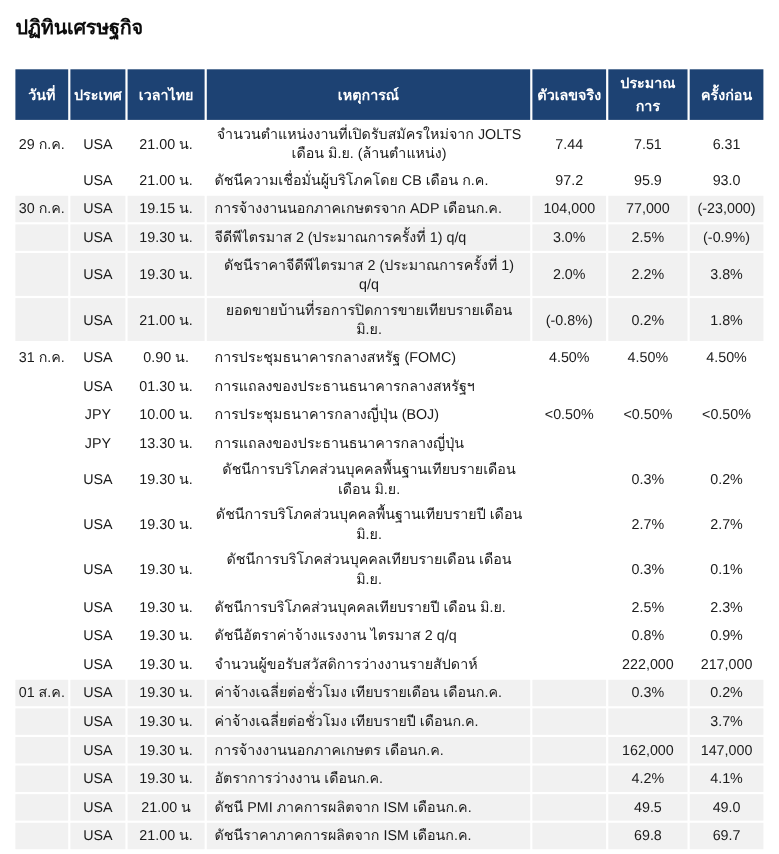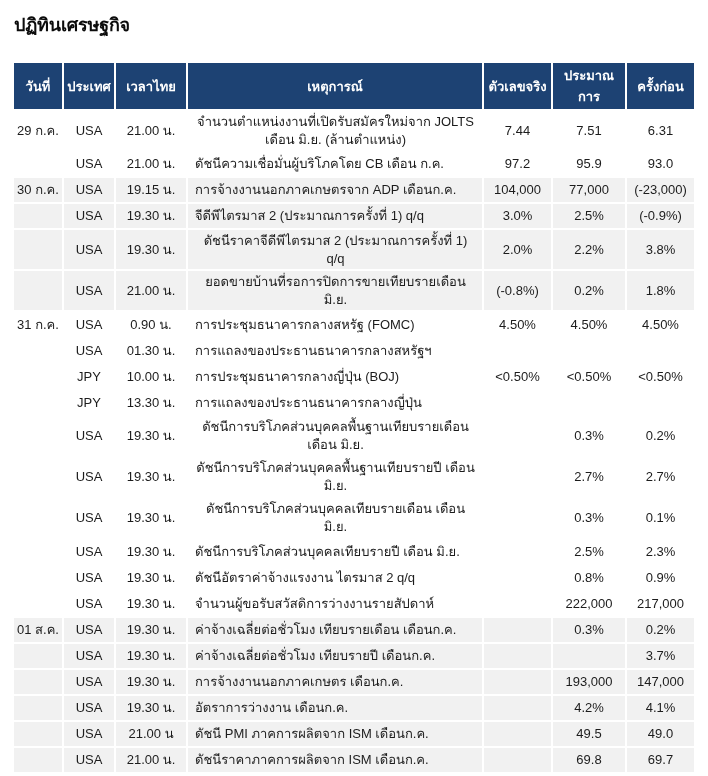--- a/index.html
+++ b/index.html
@@ -72,18 +72,18 @@
     <div class="row"><div class="cell c-date"></div><div class="cell c-country">JPY</div><div class="cell c-time">10.00 น.</div><div class="cell c-event">การประชุมธนาคารกลางญี่ปุ่น (BOJ)</div><div class="cell c-actual">&lt;0.50%</div><div class="cell c-forecast">&lt;0.50%</div><div class="cell c-previous">&lt;0.50%</div></div>
     <div class="row"><div class="cell c-date"></div><div class="cell c-country">JPY</div><div class="cell c-time">13.30 น.</div><div class="cell c-event">การแถลงของประธานธนาคารกลางญี่ปุ่น</div><div class="cell c-actual"></div><div class="cell c-forecast"></div><div class="cell c-previous"></div></div>
     <div class="row"><div class="cell c-date"></div><div class="cell c-country">USA</div><div class="cell c-time">19.30 น.</div><div class="cell c-event">ดัชนีการบริโภคส่วนบุคคลพื้นฐานเทียบรายเดือน เดือน มิ.ย.</div><div class="cell c-actual"></div><div class="cell c-forecast">0.3%</div><div class="cell c-previous">0.2%</div></div>
     <div class="row"><div class="cell c-date"></div><div class="cell c-country">USA</div><div class="cell c-time">19.30 น.</div><div class="cell c-event">ดัชนีการบริโภคส่วนบุคคลพื้นฐานเทียบรายปี เดือน มิ.ย.</div><div class="cell c-actual"></div><div class="cell c-forecast">2.7%</div><div class="cell c-previous">2.7%</div></div>
     <div class="row"><div class="cell c-date"></div><div class="cell c-country">USA</div><div class="cell c-time">19.30 น.</div><div class="cell c-event">ดัชนีการบริโภคส่วนบุคคลเทียบรายเดือน เดือน มิ.ย.</div><div class="cell c-actual"></div><div class="cell c-forecast">0.3%</div><div class="cell c-previous">0.1%</div></div>
     <div class="row"><div class="cell c-date"></div><div class="cell c-country">USA</div><div class="cell c-time">19.30 น.</div><div class="cell c-event">ดัชนีการบริโภคส่วนบุคคลเทียบรายปี เดือน มิ.ย.</div><div class="cell c-actual"></div><div class="cell c-forecast">2.5%</div><div class="cell c-previous">2.3%</div></div>
     <div class="row"><div class="cell c-date"></div><div class="cell c-country">USA</div><div class="cell c-time">19.30 น.</div><div class="cell c-event">ดัชนีอัตราค่าจ้างแรงงาน ไตรมาส 2 q/q</div><div class="cell c-actual"></div><div class="cell c-forecast">0.8%</div><div class="cell c-previous">0.9%</div></div>
     <div class="row"><div class="cell c-date"></div><div class="cell c-country">USA</div><div class="cell c-time">19.30 น.</div><div class="cell c-event">จำนวนผู้ขอรับสวัสดิการว่างงานรายสัปดาห์</div><div class="cell c-actual"></div><div class="cell c-forecast">222,000</div><div class="cell c-previous">217,000</div></div>
     <div class="row shaded"><div class="cell c-date">01 ส.ค.</div><div class="cell c-country">USA</div><div class="cell c-time">19.30 น.</div><div class="cell c-event">ค่าจ้างเฉลี่ยต่อชั่วโมง เทียบรายเดือน เดือนก.ค.</div><div class="cell c-actual"></div><div class="cell c-forecast">0.3%</div><div class="cell c-previous">0.2%</div></div>
     <div class="row shaded"><div class="cell c-date"></div><div class="cell c-country">USA</div><div class="cell c-time">19.30 น.</div><div class="cell c-event">ค่าจ้างเฉลี่ยต่อชั่วโมง เทียบรายปี เดือนก.ค.</div><div class="cell c-actual"></div><div class="cell c-forecast"></div><div class="cell c-previous">3.7%</div></div>
-    <div class="row shaded"><div class="cell c-date"></div><div class="cell c-country">USA</div><div class="cell c-time">19.30 น.</div><div class="cell c-event">การจ้างงานนอกภาคเกษตร เดือนก.ค.</div><div class="cell c-actual"></div><div class="cell c-forecast">193,000</div><div class="cell c-previous">147,000</div></div>
+    <div class="row shaded"><div class="cell c-date"></div><div class="cell c-country">USA</div><div class="cell c-time">19.30 น.</div><div class="cell c-event">การจ้างงานนอกภาคเกษตร เดือนก.ค.</div><div class="cell c-actual"></div><div class="cell c-forecast">162,000</div><div class="cell c-previous">147,000</div></div>
     <div class="row shaded"><div class="cell c-date"></div><div class="cell c-country">USA</div><div class="cell c-time">19.30 น.</div><div class="cell c-event">อัตราการว่างงาน เดือนก.ค.</div><div class="cell c-actual"></div><div class="cell c-forecast">4.2%</div><div class="cell c-previous">4.1%</div></div>
     <div class="row shaded"><div class="cell c-date"></div><div class="cell c-country">USA</div><div class="cell c-time">21.00 น</div><div class="cell c-event">ดัชนี PMI ภาคการผลิตจาก ISM เดือนก.ค.</div><div class="cell c-actual"></div><div class="cell c-forecast">49.5</div><div class="cell c-previous">49.0</div></div>
     <div class="row shaded"><div class="cell c-date"></div><div class="cell c-country">USA</div><div class="cell c-time">21.00 น.</div><div class="cell c-event">ดัชนีราคาภาคการผลิตจาก ISM เดือนก.ค.</div><div class="cell c-actual"></div><div class="cell c-forecast">69.8</div><div class="cell c-previous">69.7</div></div>
     <div class="row shaded"></div>
   </div>
 
 </body></html>

